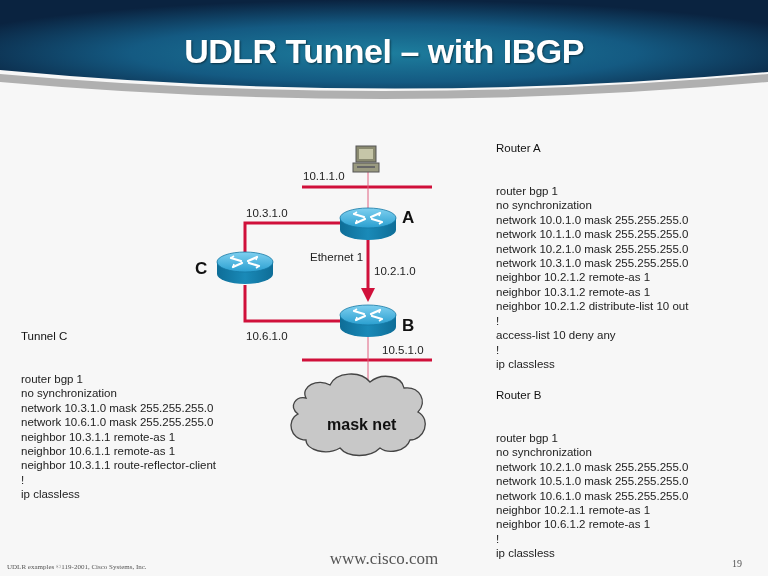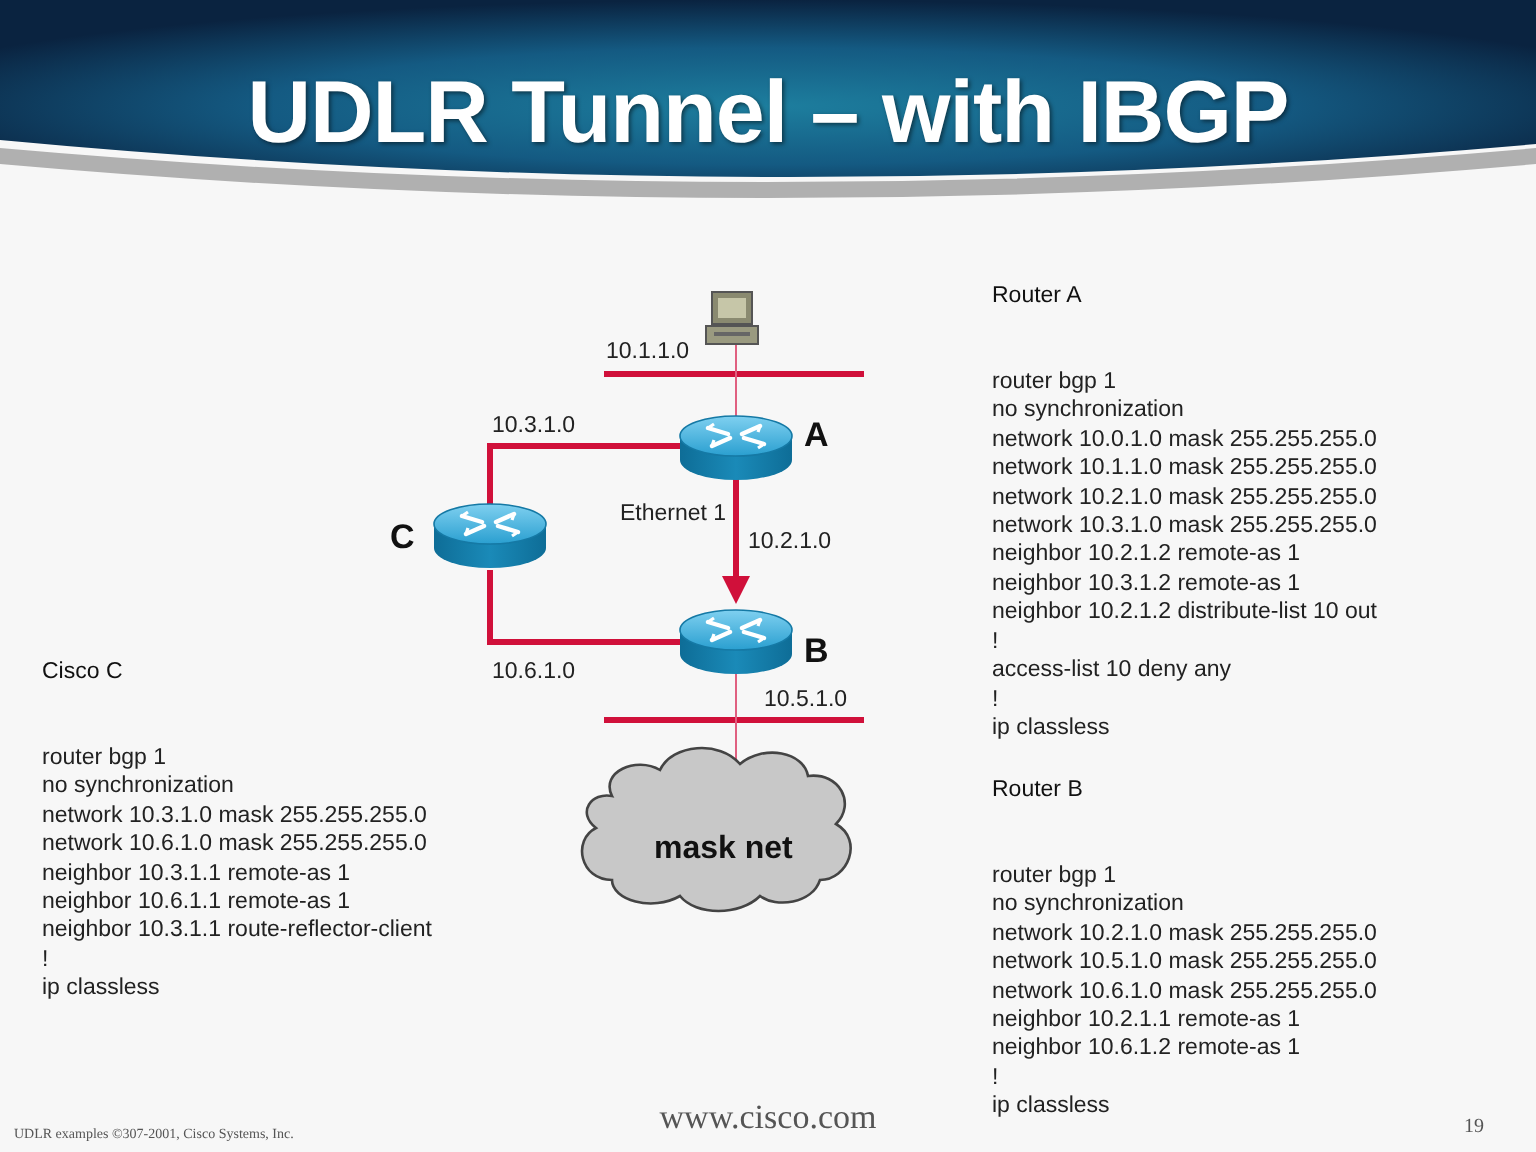--- a/index.html
+++ b/index.html
@@ -4,21 +4,21 @@
 <style>
   html, body { margin: 0; padding: 0; }
   body {
     width: 768px; height: 576px; position: relative; overflow: hidden;
     background: #f7f7f7;
     font-family: "Liberation Sans", sans-serif;
   }
   #header-svg { position: absolute; left: 0; top: 0; }
   .title {
     position: absolute; left: 0; top: 32px; width: 768px; text-align: center;
-    color: #ffffff; font-weight: bold; font-size: 44px; letter-spacing: -0.5px;
+    color: #ffffff; font-weight: bold; font-size: 34px; letter-spacing: -0.5px;
     text-shadow: 1px 1px 2px rgba(0,0,0,0.5);
     font-family: "Liberation Sans", sans-serif;
   }
   #diagram { position: absolute; left: 0; top: 0; }
   .cfg {
     position: absolute; font-size: 11.5px; line-height: 14.4px; color: #222;
     font-family: "Liberation Sans", sans-serif; white-space: pre;
   }
   .cfg .hd { font-weight: normal; color: #111; }
   .lbl { position: absolute; font-size: 11.5px; color: #222; font-family: "Liberation Sans", sans-serif; white-space: nowrap; text-align: center; }
@@ -108,19 +108,19 @@
 
 <div class="cfg" style="left:496px; top:112px;">
   <div class="hd">Router A</div>
   <div id="cfg-a-lines"><div>router bgp 1</div><div>no synchronization</div><div>network 10.0.1.0 mask 255.255.255.0</div><div>network 10.1.1.0 mask 255.255.255.0</div><div>network 10.2.1.0 mask 255.255.255.0</div><div>network 10.3.1.0 mask 255.255.255.0</div><div>neighbor 10.2.1.2 remote-as 1</div><div>neighbor 10.3.1.2 remote-as 1</div><div>neighbor 10.2.1.2 distribute-list 10 out</div><div>!</div><div>access-list 10 deny any</div><div>!</div><div>ip classless</div></div>
 </div>
 <div class="cfg" style="left:496px; top:359px;">
   <div class="hd">Router B</div>
   <div id="cfg-b-lines"><div>router bgp 1</div><div>no synchronization</div><div>network 10.2.1.0 mask 255.255.255.0</div><div>network 10.5.1.0 mask 255.255.255.0</div><div>network 10.6.1.0 mask 255.255.255.0</div><div>neighbor 10.2.1.1 remote-as 1</div><div>neighbor 10.6.1.2 remote-as 1</div><div>!</div><div>ip classless</div></div>
 </div>
 <div class="cfg" style="left:21px; top:300px;">
-  <div class="hd">Cisco C</div>
+  <div class="hd">Tunnel C</div>
   <div id="cfg-c-lines"><div>router bgp 1</div><div>no synchronization</div><div>network 10.3.1.0 mask 255.255.255.0</div><div>network 10.6.1.0 mask 255.255.255.0</div><div>neighbor 10.3.1.1 remote-as 1</div><div>neighbor 10.6.1.1 remote-as 1</div><div>neighbor 10.3.1.1 route-reflector-client</div><div>!</div><div>ip classless</div></div>
 </div>
 
-<div class="footer-left">UDLR examples ©307-2001, Cisco Systems, Inc.</div>
+<div class="footer-left">UDLR examples ©119-2001, Cisco Systems, Inc.</div>
 <div class="footer-center">www.cisco.com</div>
 <div class="footer-right">19</div>
 
 </body></html>

